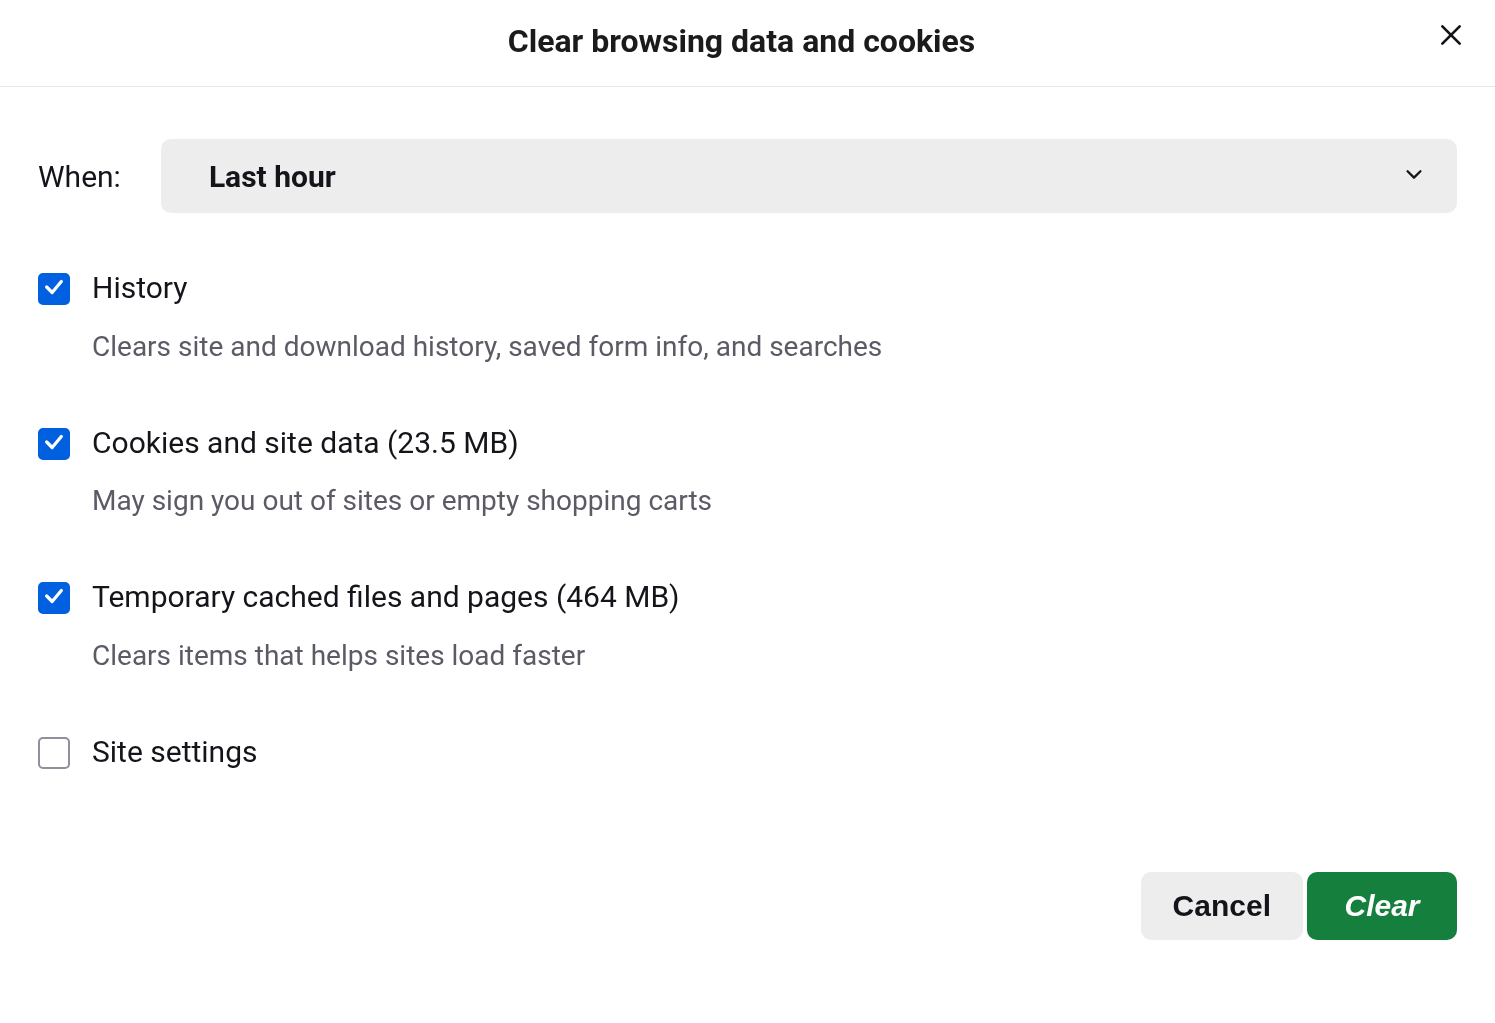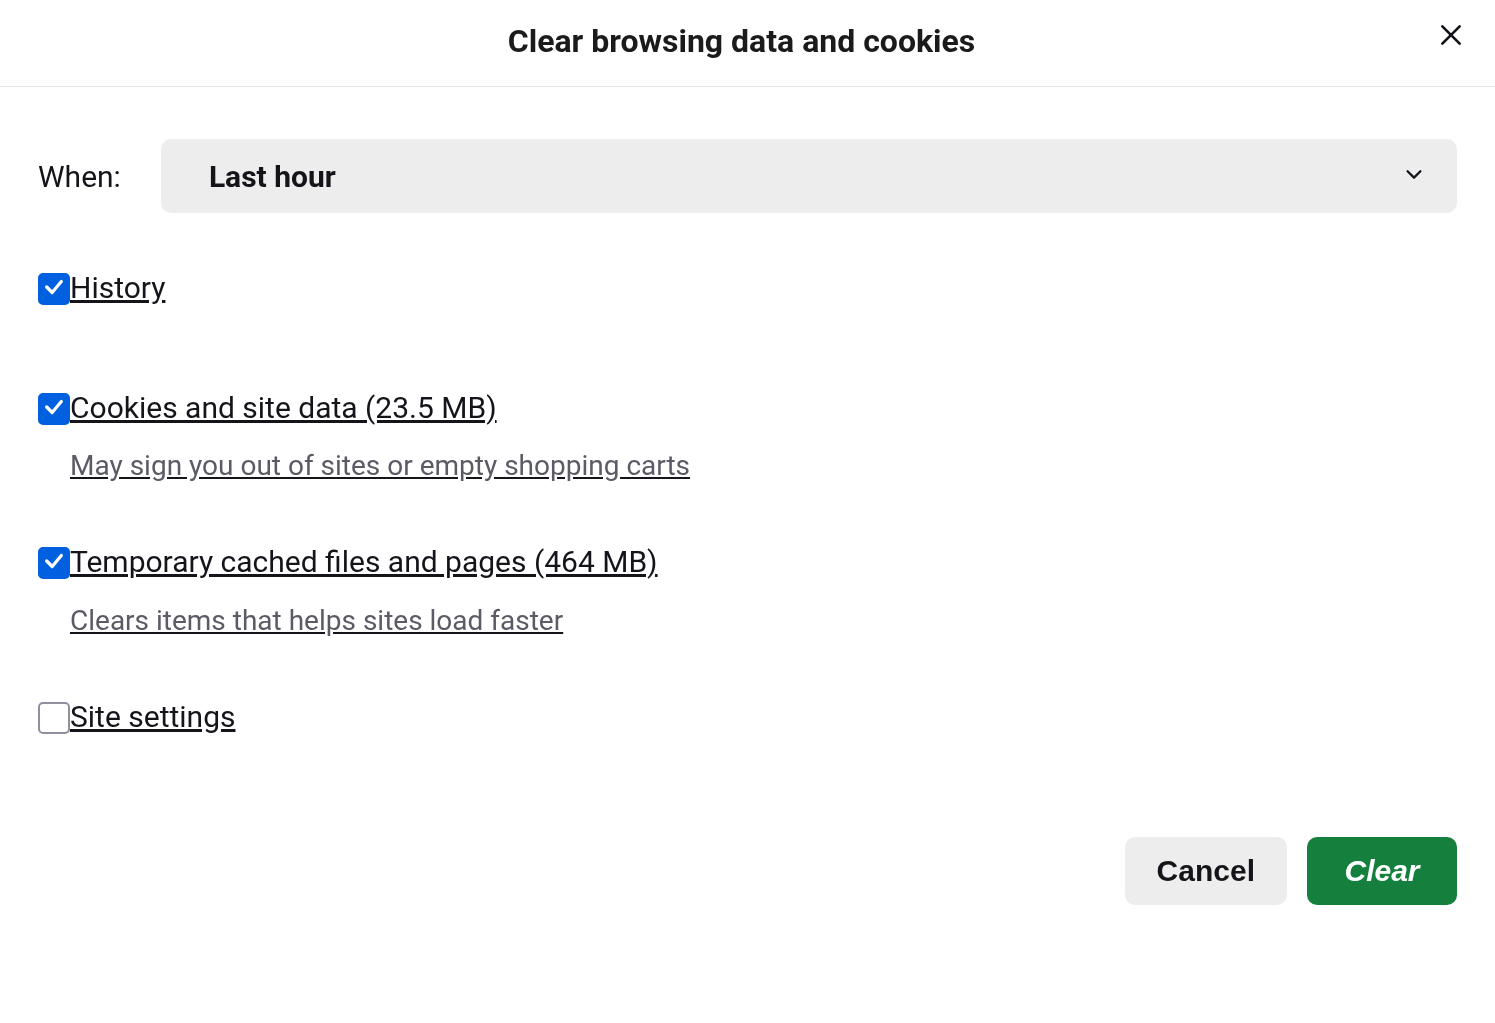--- a/index.html
+++ b/index.html
@@ -63,22 +63,22 @@
   }
   .select-value {
     font-size: 30px;
     font-weight: 700;
     color: #15141A;
   }
   .select-chevron svg { width: 22px; height: 22px; }
   .option-row {
     display: flex;
     align-items: flex-start;
+    gap: 22px;
     margin-bottom: 60px;
-    text-decoration: underline;
   }
   .checkbox {
     width: 32px;
     height: 32px;
     border-radius: 5px;
     margin-top: 4px;
     flex-shrink: 0;
     display: flex;
     align-items: center;
     justify-content: center;
@@ -103,21 +103,21 @@
   }
   .option-desc {
     font-size: 28px;
     font-weight: 400;
     color: #5b5b66;
     line-height: 1.25;
   }
   .footer {
     display: flex;
     justify-content: flex-end;
-    gap: 20px;
+    gap: 4px;
     padding: 0 38px 40px 38px;
   }
   .btn {
     min-width: 150px;
     height: 68px;
     border-radius: 10px;
     font-size: 30px;
     font-weight: 700;
     display: flex;
     align-items: center;
@@ -163,20 +163,21 @@
     <div class="option-row">
       <div class="checkbox checked">
         <span>
           <svg viewBox="0 0 24 24" stroke="#fff" stroke-width="3.5" fill="none" stroke-linecap="round" stroke-linejoin="round">
             <polyline points="4 12 10 18 20 6"></polyline>
           </svg>
         </span>
       </div>
       <div class="option-texts">
         <div class="option-label">History</div>
+        <div class="option-desc">Clears site and download history, saved form info, and searches</div>
       </div>
     </div>
 
     <div class="option-row">
       <div class="checkbox checked">
         <span>
           <svg viewBox="0 0 24 24" stroke="#fff" stroke-width="3.5" fill="none" stroke-linecap="round" stroke-linejoin="round">
             <polyline points="4 12 10 18 20 6"></polyline>
           </svg>
         </span>

